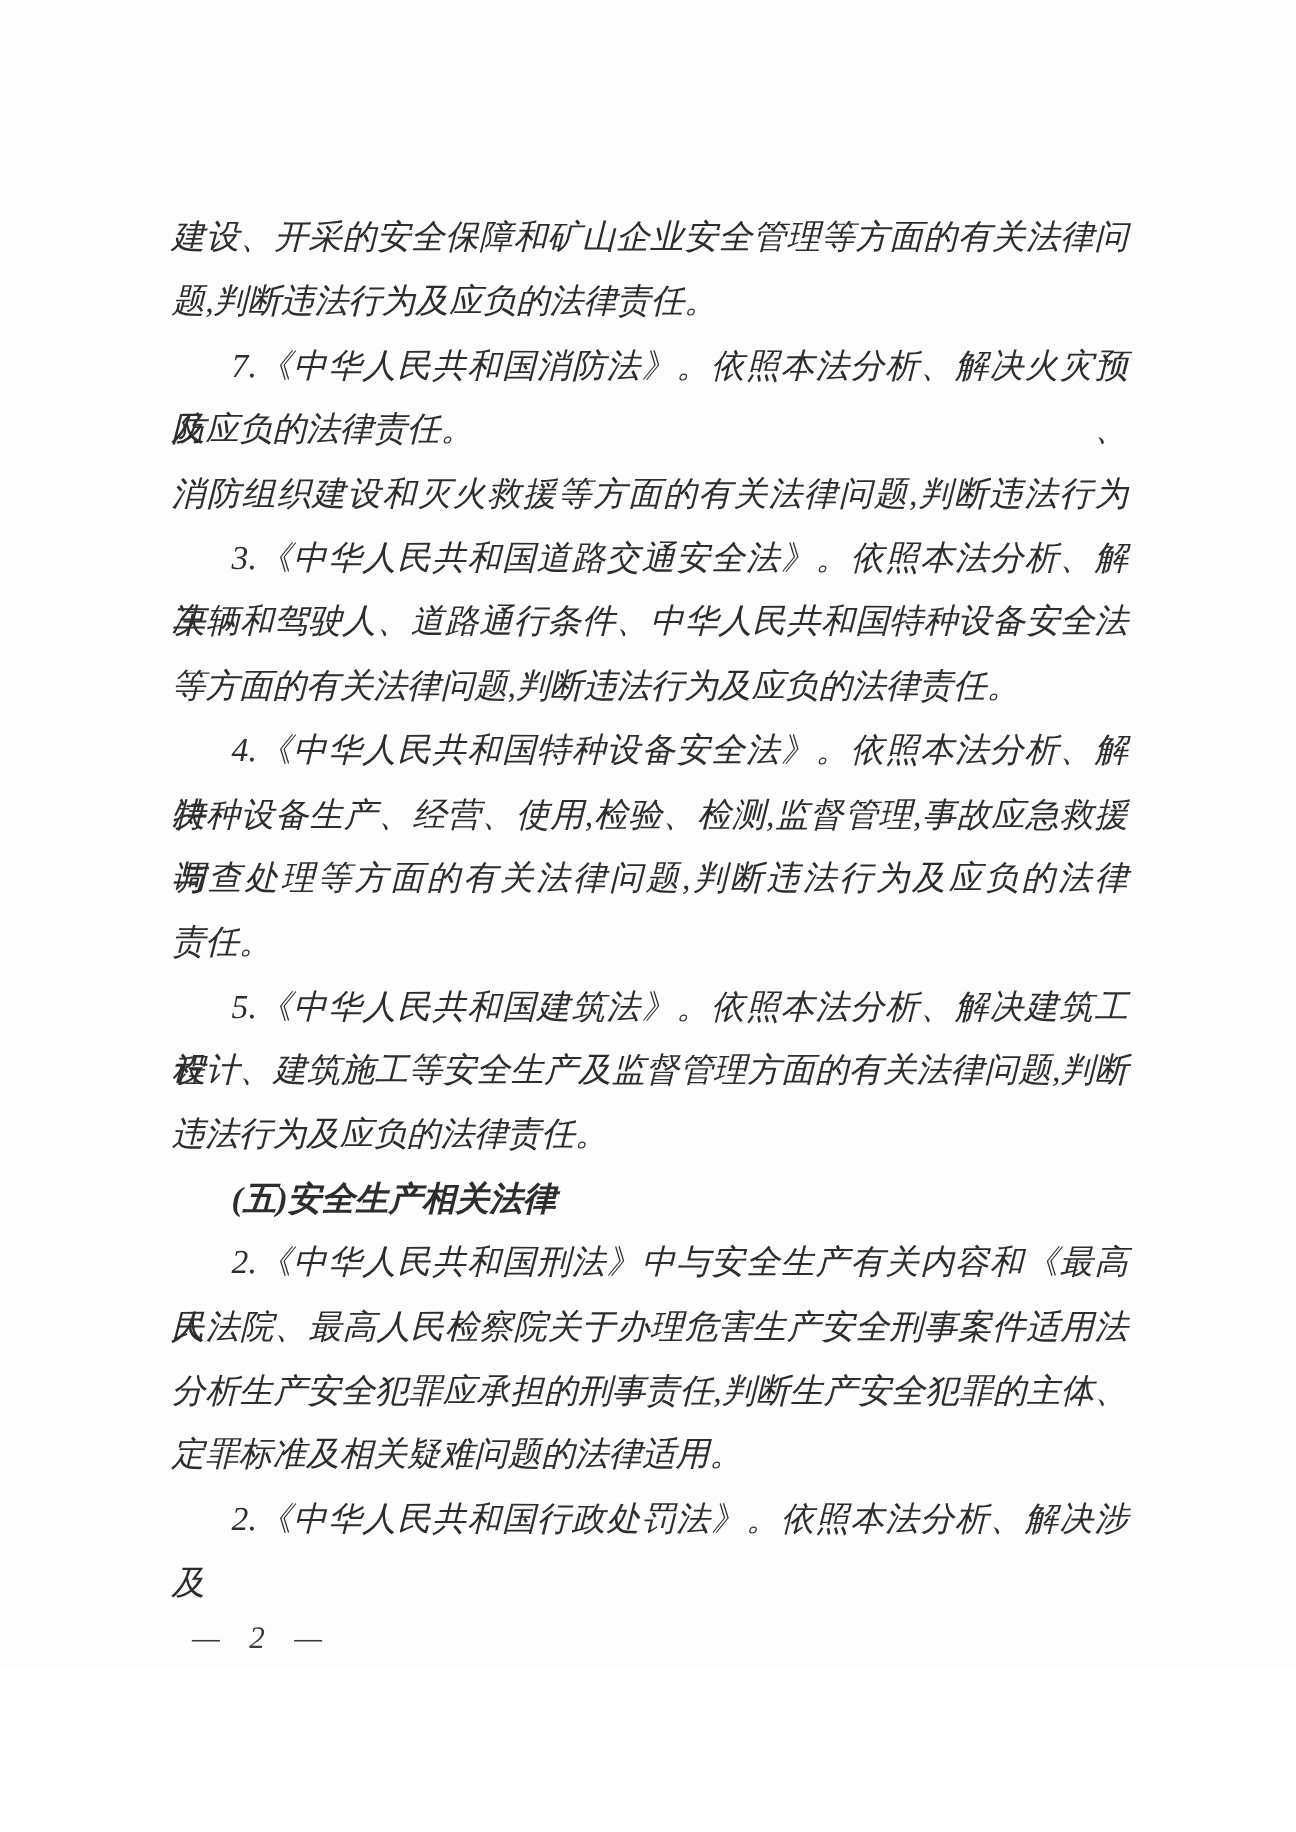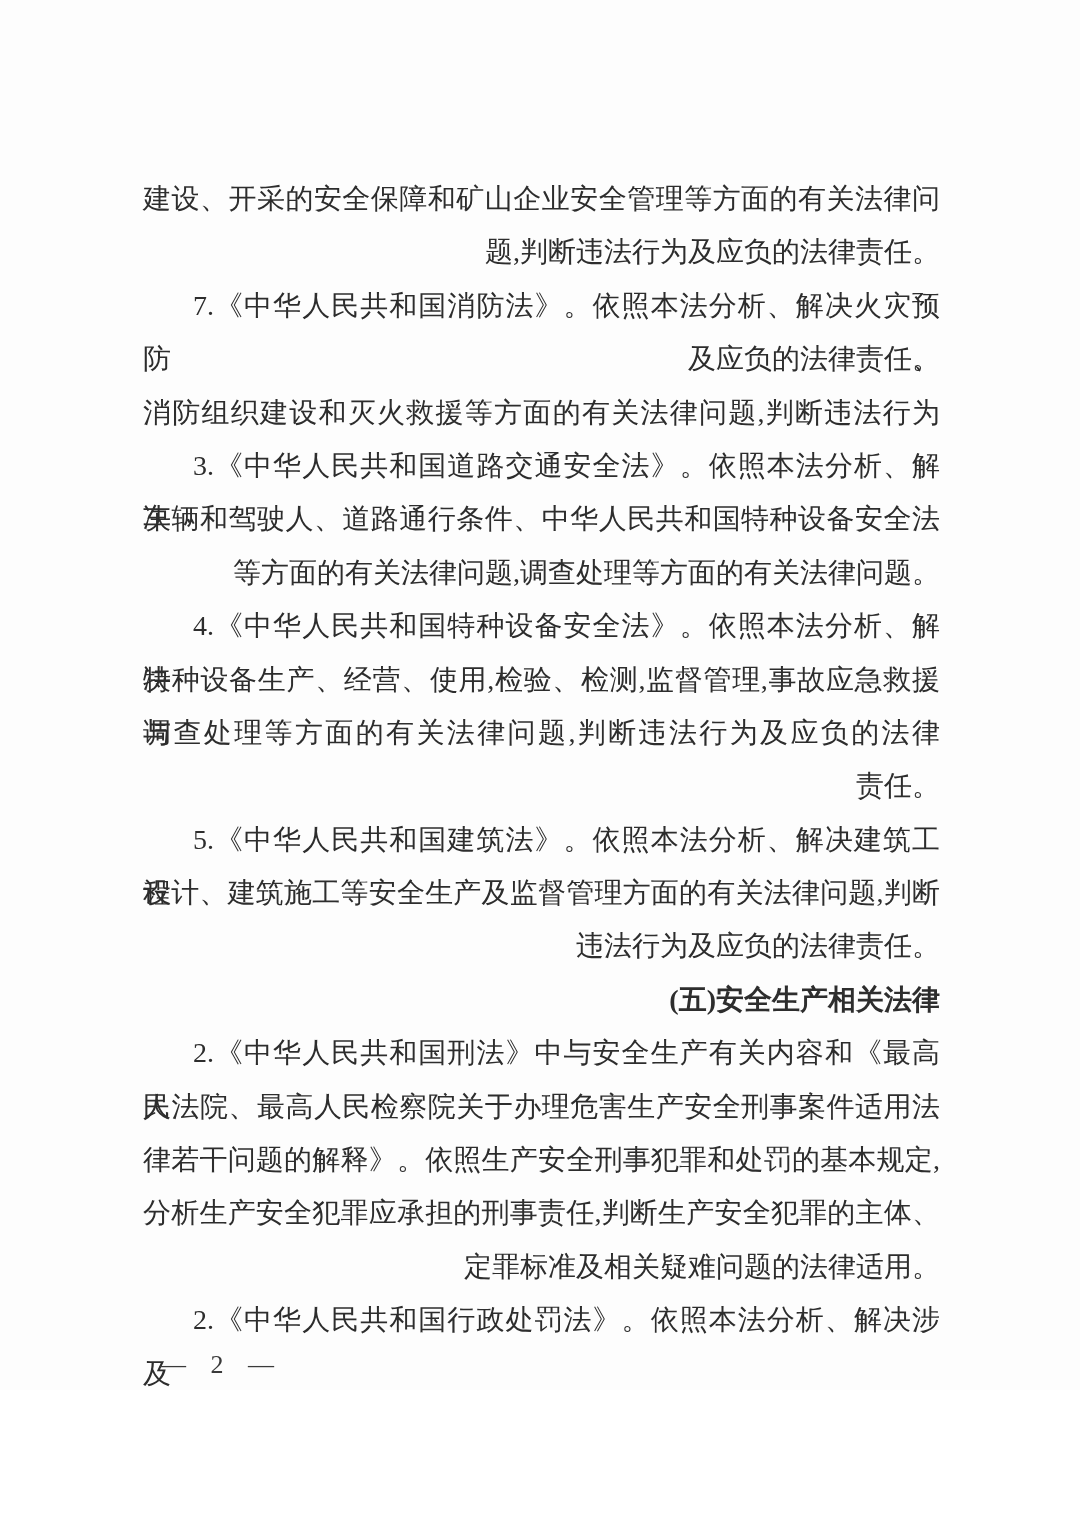--- a/index.html
+++ b/index.html
@@ -8,20 +8,21 @@
     background: #ffffff;
   }
   .page {
     position: relative;
     width: 1080px;
     height: 1390px;
     background: #fdfdfd;
     overflow: hidden;
     font-family: "Liberation Serif", "DejaVu Serif", serif;
     color: #2d2d2d;
+    font-style: italic;
   }
   .content {
     position: absolute;
     left: 143px;
     top: 172px;
     width: 797px;
   }
   .line {
     height: 53.4px;
     line-height: 53.4px;
@@ -29,21 +30,21 @@
     white-space: nowrap;
     overflow: visible;
   }
   .jf {
     
     text-align: justify;
     text-align-last: justify;
     white-space: normal;
   }
   .last {
-    text-align: right;
+    text-align: left;
   }
   .indent {
     text-indent: 50px;
   }
   .heading {
     font-weight: bold;
   }
   .footer {
     position: absolute;
     left: 160px;
@@ -61,36 +62,35 @@
 
     <div class="line jf">建设、开采的安全保障和矿山企业安全管理等方面的有关法律问</div>
     <div class="line last">题,判断违法行为及应负的法律责任。</div>
 
     <div class="line jf indent">7.《中华人民共和国消防法》。依照本法分析、解决火灾预防、</div>
     <div class="line last">及应负的法律责任。</div>
     <div class="line jf">消防组织建设和灭火救援等方面的有关法律问题,判断违法行为</div>
 
     <div class="line jf indent">3.《中华人民共和国道路交通安全法》。依照本法分析、解决</div>
     <div class="line jf">车辆和驾驶人、道路通行条件、中华人民共和国特种设备安全法</div>
-    <div class="line last">等方面的有关法律问题,调查处理等方面的有关法律问题。</div>
+    <div class="line last">等方面的有关法律问题,判断违法行为及应负的法律责任。</div>
 
     <div class="line jf indent">4.《中华人民共和国特种设备安全法》。依照本法分析、解决</div>
     <div class="line jf">特种设备生产、经营、使用,检验、检测,监督管理,事故应急救援与</div>
     <div class="line jf">调查处理等方面的有关法律问题,判断违法行为及应负的法律</div>
     <div class="line last">责任。</div>
 
     <div class="line jf indent">5.《中华人民共和国建筑法》。依照本法分析、解决建筑工程</div>
     <div class="line jf">设计、建筑施工等安全生产及监督管理方面的有关法律问题,判断</div>
     <div class="line last">违法行为及应负的法律责任。</div>
 
     <div class="line last indent heading">(五)安全生产相关法律</div>
 
     <div class="line jf indent">2.《中华人民共和国刑法》中与安全生产有关内容和《最高人</div>
     <div class="line jf">民法院、最高人民检察院关于办理危害生产安全刑事案件适用法</div>
-    <div class="line jf">律若干问题的解释》。依照生产安全刑事犯罪和处罚的基本规定,</div>
     <div class="line jf">分析生产安全犯罪应承担的刑事责任,判断生产安全犯罪的主体、</div>
     <div class="line last">定罪标准及相关疑难问题的法律适用。</div>
 
     <div class="line jf indent">2.《中华人民共和国行政处罚法》。依照本法分析、解决涉及</div>
 
   </div>
 
   <div class="footer">— 2 —</div>
 </div>
 

